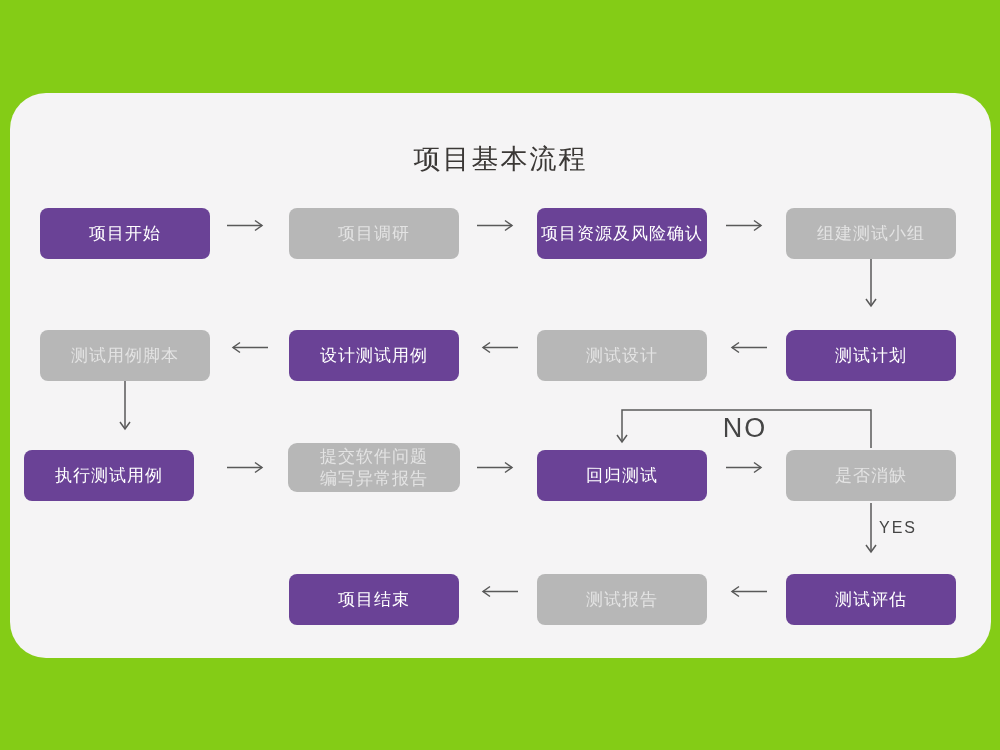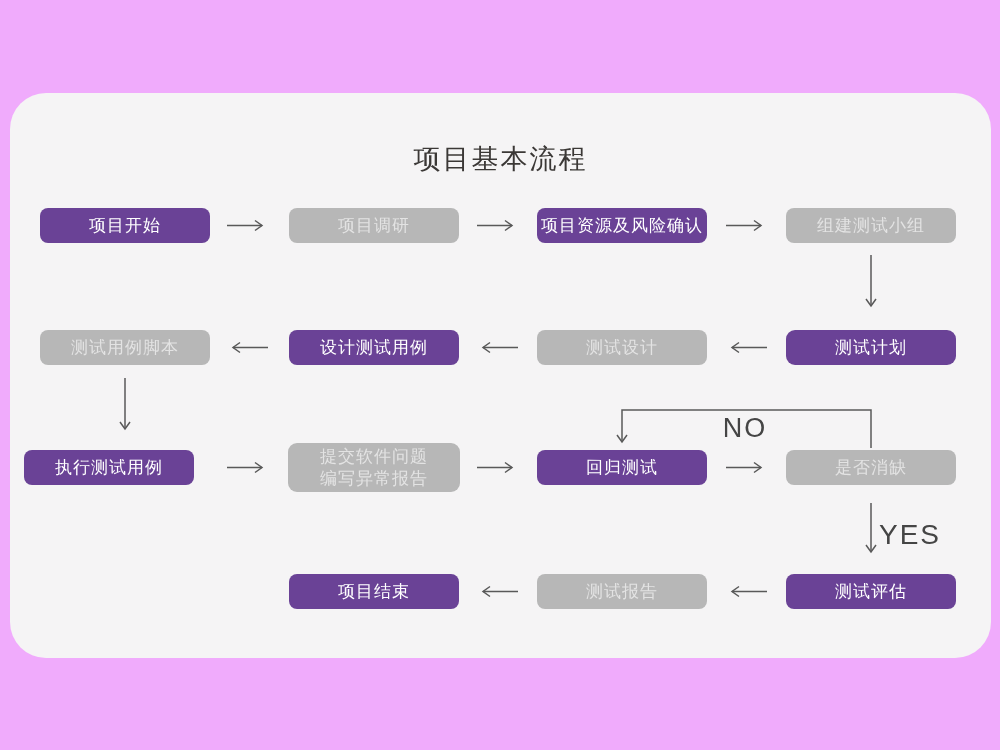--- a/index.html
+++ b/index.html
@@ -1,31 +1,31 @@
 <!DOCTYPE html>
 <html><head>
 <meta charset="utf-8">
 <style>
   html,body{margin:0;padding:0;background:#ffffff;}
-  .stage{position:relative;width:1000px;height:750px;background:#f0abfc;overflow:hidden;
+  .stage{position:relative;width:1000px;height:750px;background:#84cc16;overflow:hidden;
          font-family:"Liberation Sans","DejaVu Sans",sans-serif;}
   .card{position:absolute;left:10px;top:93px;width:981px;height:565px;
         background:#f5f4f5;border-radius:36px;}
   .title{position:absolute;left:10px;top:141px;width:981px;text-align:center;
          font-size:27px;font-weight:400;letter-spacing:2px;color:#3b3836;}
-  .node{position:absolute;width:170px;height:35px;border-radius:8px;
+  .node{position:absolute;width:170px;height:51px;border-radius:8px;
         display:flex;align-items:center;justify-content:center;
         font-size:17px;letter-spacing:1px;line-height:22px;}
   .node.purple{background:#6a4296;color:#ffffff;}
   .node.gray{background:#b7b7b7;color:#e3e3e3;}
   .node.tall{width:172px;height:49px;flex-direction:column;}
   .edges{position:absolute;left:0;top:0;width:1000px;height:750px;pointer-events:none;}
   .edge-label{position:absolute;color:#454545;letter-spacing:2px;font-weight:400;}
   .edge-label.no{left:714px;top:413px;width:62px;text-align:center;font-size:27px;}
-  .edge-label.yes{left:879px;top:519px;font-size:28px;}
+  .edge-label.yes{left:879px;top:519px;font-size:16px;}
 </style>
 </head>
 <body>
 
 <div class="stage">
 
   <div class="card"></div>
 
   <div class="title">项目基本流程</div>
 

